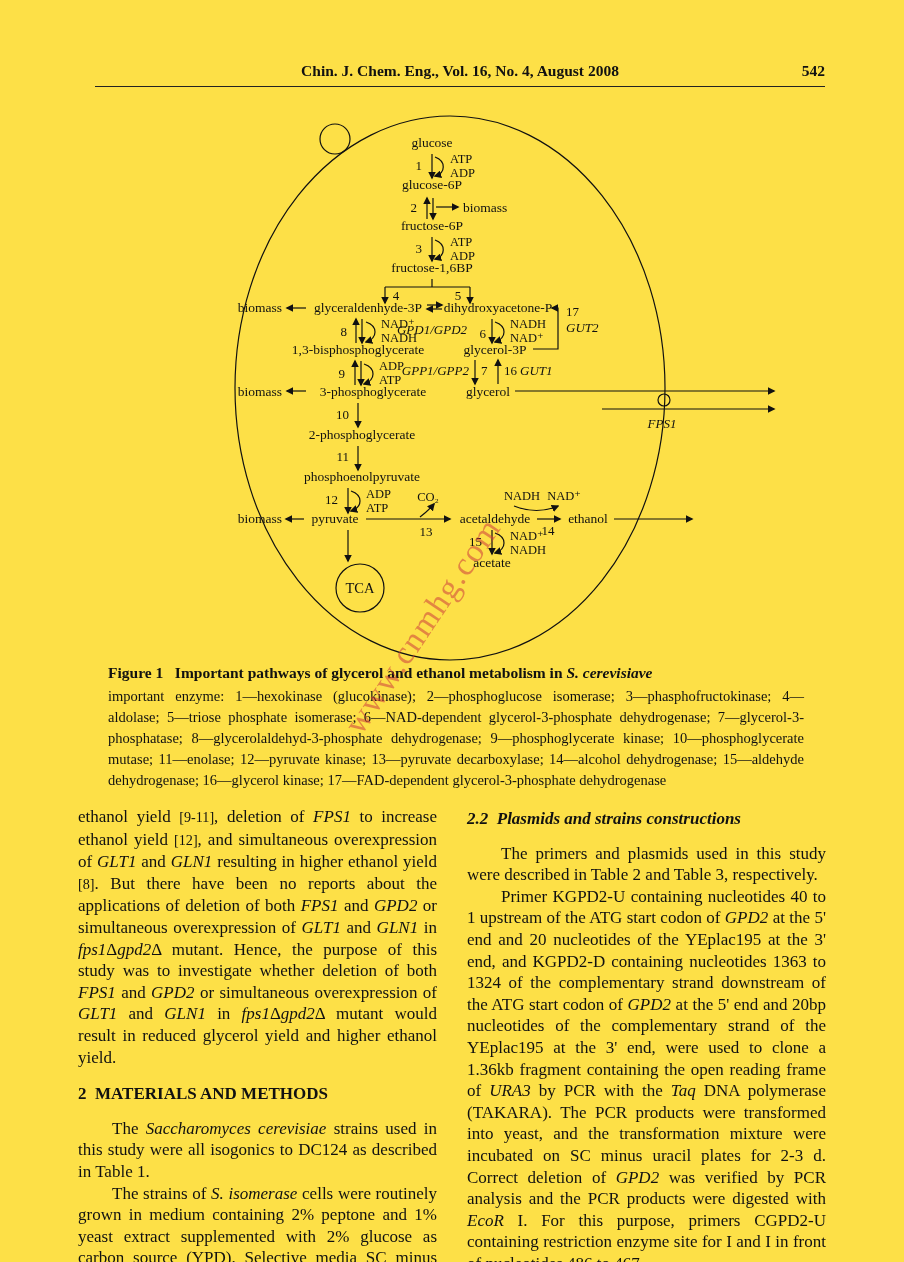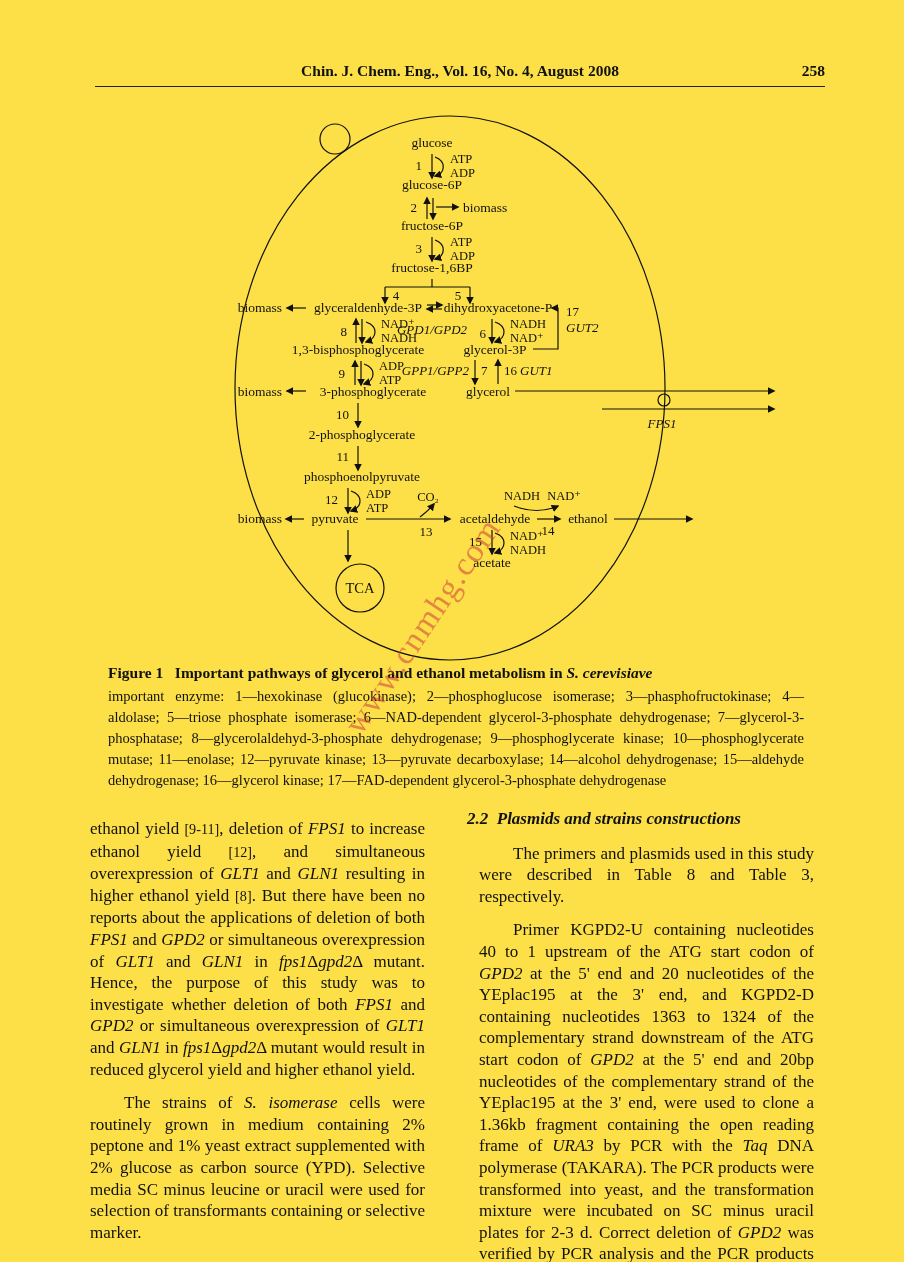--- a/index.html
+++ b/index.html
@@ -23,33 +23,33 @@
              transform:rotate(-56deg);transform-origin:0 50%;font-size:33px;letter-spacing:1.5px;
              color:rgba(205,60,60,0.55);white-space:nowrap;z-index:5;}
   
   .caption{position:absolute;left:108px;top:664px;width:696px;}
   .cap-title{font-weight:bold;font-size:15.5px;}
   .cap-body{font-size:14.5px;line-height:21px;text-align:justify;margin-top:4px;}
   
   .col{position:absolute;width:359px;font-size:17px;line-height:21.6px;text-align:justify;}
   .col-left{left:78px;top:806px;}
   .col-right{left:467px;top:806px;}
-  .col p{margin:12px;}
+  .col p{margin:0;}
   .col p.ind{text-indent:2em;}
   .heading{font-weight:bold;font-size:17px;margin:15px 0 13px;}
   .heading.mt0{margin-top:2px;font-style:italic;}
 </style>
 </head>
 <body>
 
 <div class="page">
 
   <div class="header">
     <span class="journal">Chin. J. Chem. Eng., Vol. 16, No. 4, August 2008</span>
-    <span class="pageno">258</span>
+    <span class="pageno">542</span>
   </div>
   <div class="header-rule"></div>
 
   <svg class="figure-svg" width="710" height="565" viewBox="0 0 710 565">
     <defs>
       <marker id="ah" viewBox="0 0 10 10" refX="8" refY="5" markerWidth="6.5" markerHeight="6.5" orient="auto">
         <path d="M0,0 L10,5 L0,10 Z" fill="#111"></path>
       </marker>
     </defs>
 
@@ -172,22 +172,24 @@
 
   <div class="watermark">www.cnmhg.com</div>
 
   <div class="caption">
     <div class="cap-title">Figure 1&nbsp;&nbsp;&nbsp;Important pathways of glycerol and ethanol metabolism in <i>S. cerevisiave</i></div>
     <div class="cap-body">important enzyme: 1—hexokinase (glucokinase); 2—phosphoglucose isomerase; 3—phasphofructokinase; 4—aldolase; 5—triose phosphate isomerase; 6—NAD-dependent glycerol-3-phosphate dehydrogenase; 7—glycerol-3-phosphatase; 8—glycerolaldehyd-3-phosphate dehydrogenase; 9—phosphoglycerate kinase; 10—phosphoglycerate mutase; 11—enolase; 12—pyruvate kinase; 13—pyruvate decarboxylase; 14—alcohol dehydrogenase; 15—aldehyde dehydrogenase; 16—glycerol kinase; 17—FAD-dependent glycerol-3-phosphate dehydrogenase</div>
   </div>
 
   <div class="col col-left">
     <p>ethanol yield <small>[9-11]</small>, deletion of <i>FPS1</i> to increase ethanol yield <small>[12]</small>, and simultaneous overexpression of <i>GLT1</i> and <i>GLN1</i> resulting in higher ethanol yield <small>[8]</small>. But there have been no reports about the applications of deletion of both <i>FPS1</i> and <i>GPD2</i> or simultaneous overexpression of <i>GLT1</i> and <i>GLN1</i> in <i>fps1</i>Δ<i>gpd2</i>Δ mutant. Hence, the purpose of this study was to investigate whether deletion of both <i>FPS1</i> and <i>GPD2</i> or simultaneous overexpression of <i>GLT1</i> and <i>GLN1</i> in <i>fps1</i>Δ<i>gpd2</i>Δ mutant would result in reduced glycerol yield and higher ethanol yield.</p>
+    <div class="heading">2&nbsp;&nbsp;MATERIALS AND METHODS</div>
+    <p class="ind">The <i>Saccharomyces cerevisiae</i> strains used in this study were all isogonics to DC124 as described in Table 1.</p>
     <p class="ind">The strains of <i>S. isomerase</i> cells were routinely grown in medium containing 2% peptone and 1% yeast extract supplemented with 2% glucose as carbon source (YPD). Selective media SC  minus leucine or uracil were used for selection of transformants containing  or  selective marker.</p>
   </div>
 
   <div class="col col-right">
     <div class="heading mt0">2.2&nbsp;&nbsp;Plasmids and strains constructions</div>
-    <p class="ind">The primers and plasmids used in this study were described in Table 8 and Table 3, respectively.</p>
+    <p class="ind">The primers and plasmids used in this study were described in Table 2 and Table 3, respectively.</p>
     <p class="ind">Primer KGPD2-U containing nucleotides 40 to 1 upstream of the ATG start codon of <i>GPD2</i> at the 5' end and 20 nucleotides of the YEplac195 at the 3' end, and KGPD2-D containing nucleotides 1363 to 1324 of the complementary strand downstream of the ATG start codon of <i>GPD2</i> at the 5' end and 20bp nucleotides of the complementary strand of the YEplac195 at the 3' end, were used to clone a 1.36kb fragment containing the open reading frame of <i>URA3</i> by PCR with the <i>Taq</i> DNA polymerase (TAKARA). The PCR products were transformed into yeast, and the transformation mixture were incubated on SC minus uracil plates for 2-3 d. Correct deletion of <i>GPD2</i> was verified by PCR analysis and the PCR products were digested with <i>EcoR</i> I. For this purpose, primers CGPD2-U containing restriction enzyme site for  I and  I in front of nucleotides 486 to 467</p>
   </div>
 
 </div>
 
 </body></html>

